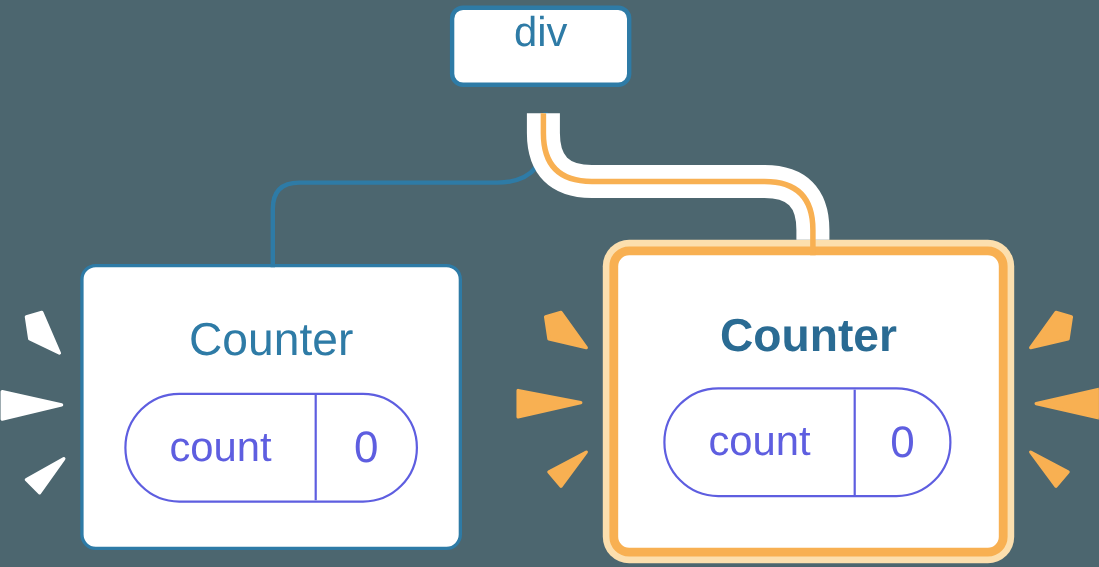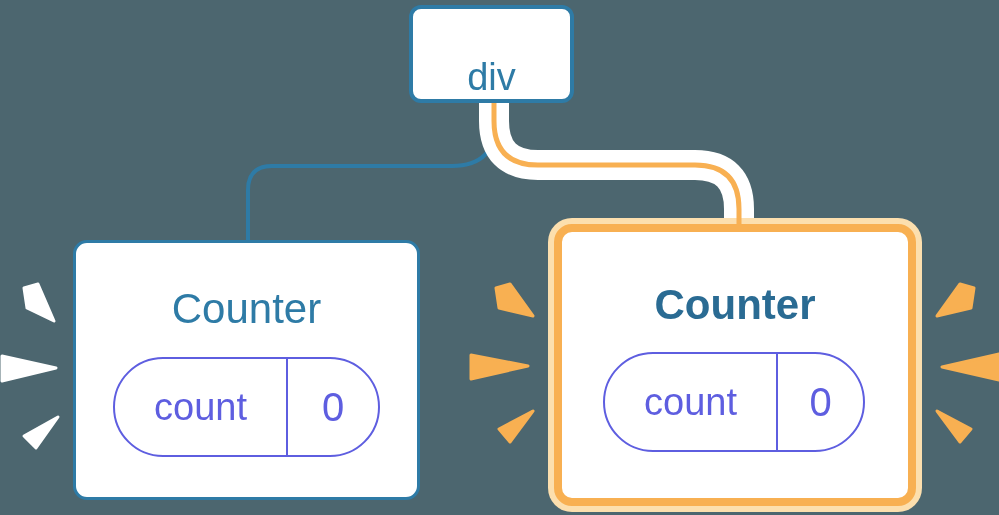--- a/index.html
+++ b/index.html
@@ -27,25 +27,25 @@
   .connector-layer {
     position: absolute;
     inset: 0;
     z-index: 3;
     pointer-events: none;
   }
   
   .div-node {
     position: absolute;
     left: 409px; top: 5px;
-    width: 165px; height: 98px;
+    width: 165px; height: 74px;
     background: var(--white);
     border: 4px solid var(--blue);
     border-radius: 12px;
-    display: flex; align-items: flex-end; justify-content: center;
+    display: flex; align-items: flex-start; justify-content: center;
     z-index: 2;
   }
   .div-node .node-label {
     font-size: 38px;
     font-weight: 500;
     color: var(--blue);
   }
   
   .card {
     position: absolute;

